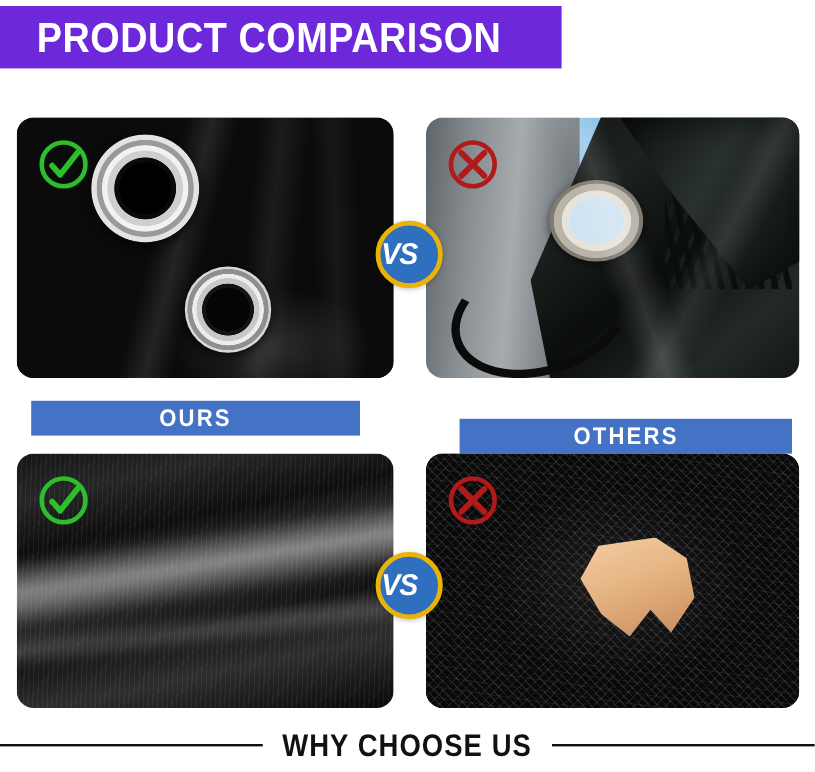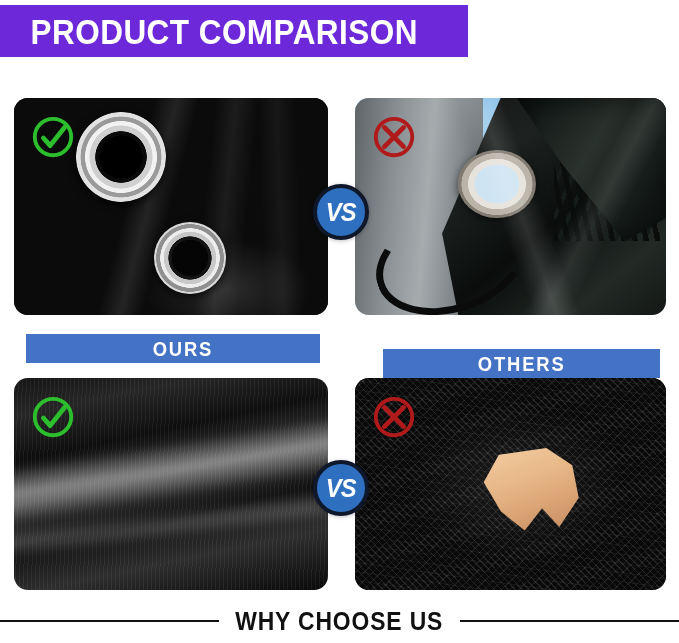--- a/index.html
+++ b/index.html
@@ -186,44 +186,44 @@
   
   .status-icon{
     position:absolute;left:16px;top:16px;width:46px;height:46px;z-index:5;
   }
   .status-icon svg{display:block;width:46px;height:46px;}
 
   
   .vs-badge{
     position:absolute;width:56px;height:56px;border-radius:50%;
     background:#2f6fc0;
-    border:4px solid #0f172a;
+    border:4px solid #eab308;
     box-sizing:border-box;
-    display:flex;align-items:center;justify-content:center;
+    display:flex;align-items:center;justify-content:flex-start;
     z-index:10;
     box-shadow:0 1px 4px rgba(0,0,0,.25);
   }
   .vs-badge span{
     color:#ffffff;font-weight:bold;font-size:25px;
     font-style:italic;line-height:1;letter-spacing:-1px;
     transform:scaleX(0.95);
   }
   .vs-top{left:313px;top:184px;}
   .vs-bottom{left:313px;top:460px;}
 
   
   .label-bar{
     position:absolute;height:29px;background:#4472c4;
     display:flex;align-items:center;justify-content:center;
   }
   .label-bar span{
     color:#ffffff;font-weight:bold;font-size:20px;
     letter-spacing:2px;transform:scaleX(0.92);line-height:1;
   }
-  .label-ours{left:26px;top:334px;width:274px;padding-left:20px;}
+  .label-ours{left:26px;top:334px;width:274px;}
   .label-others{left:383px;top:349px;width:277px;}
 
   
   .footer{
     position:absolute;left:0;top:604px;width:679px;height:34px;
     display:flex;align-items:center;text-align:right;
   }
   .footer-rule{flex:1;height:2px;background:#111111;}
   .footer-text{
     color:#111111;font-size:26px;font-weight:bold;

